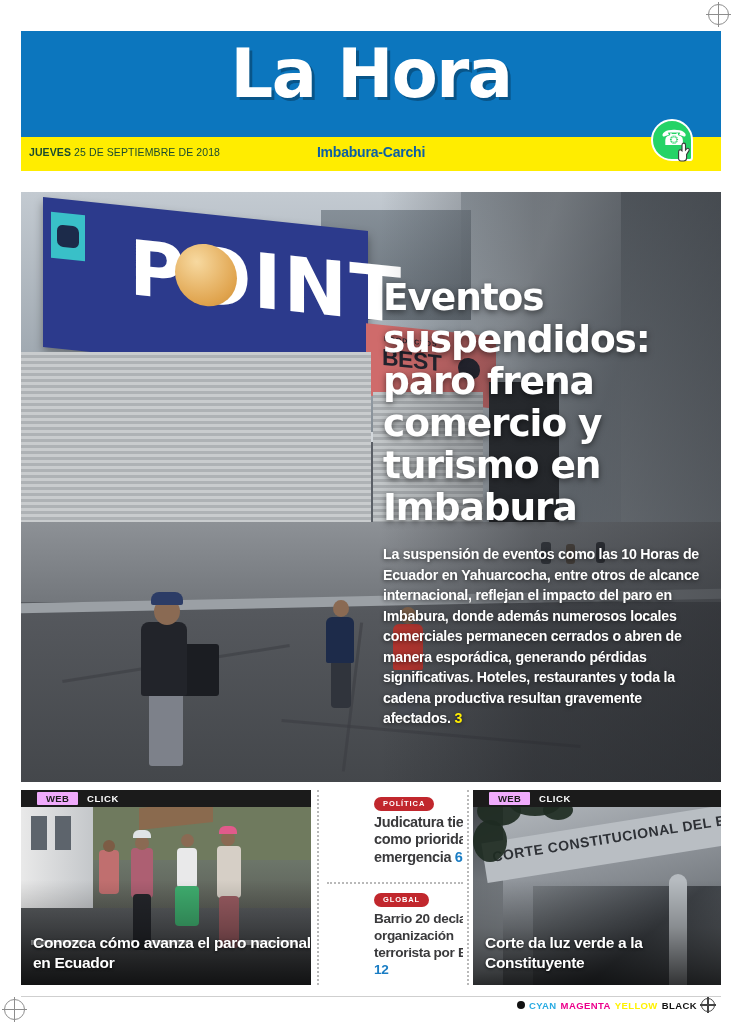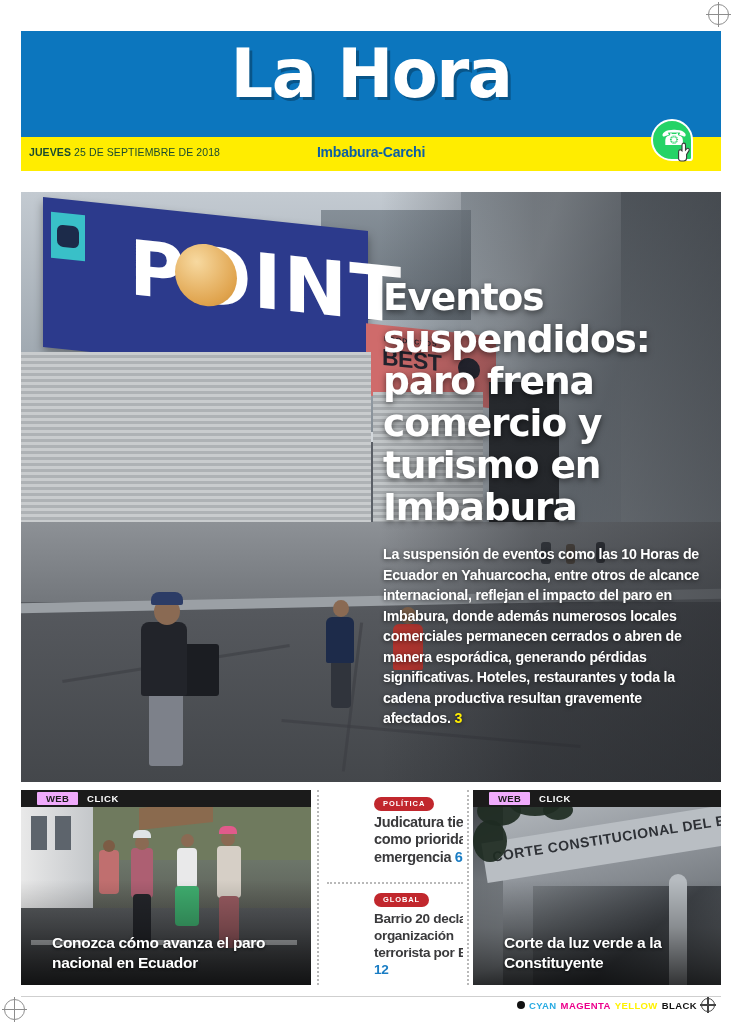--- a/index.html
+++ b/index.html
@@ -124,21 +124,21 @@
   .pcR .bandtxt{position:absolute;left:18px;top:40px;width:240px;transform:rotate(-9deg);color:#2e3136;
      font-weight:bold;font-size:14px;letter-spacing:.5px;white-space:nowrap;}
   .pcR .glass{position:absolute;left:60px;top:96px;width:190px;height:104px;
      background:linear-gradient(140deg,#767b80,#3f4348 55%,#6a6f74);}
   .pcR .col1{position:absolute;left:196px;top:84px;width:18px;height:116px;background:#b6bbc0;border-radius:9px 9px 0 0;}
   .pcR .leaf{position:absolute;background:#1e2b22;border-radius:50%;opacity:.92;}
 
   .shade{position:absolute;left:0;bottom:0;width:100%;height:105px;
      background:linear-gradient(0deg,rgba(0,0,0,.72),rgba(0,0,0,.25) 55%,rgba(0,0,0,0));}
   .cardTitle{position:absolute;left:12px;bottom:12px;color:#fff;font-weight:bold;font-size:15.5px;
-     line-height:20px;letter-spacing:-.3px;text-shadow:0 1px 3px rgba(0,0,0,.8);margin-left:19px;}
+     line-height:20px;letter-spacing:-.3px;text-shadow:0 1px 3px rgba(0,0,0,.8);}
 
   .webbar{position:absolute;left:0;top:0;width:100%;height:17px;background:#1b1b1b;}
   .webtag{position:absolute;left:16px;top:2px;height:13px;padding:0 9px;background:#f0abfc;color:#1b1b1b;
      font-weight:bold;font-size:9.5px;line-height:13px;letter-spacing:.3px;border-radius:1px;}
   .clicktag{position:absolute;left:66px;top:2px;color:#fff;font-weight:bold;font-size:9.5px;line-height:13px;letter-spacing:.6px;}
 
   
   .story{position:absolute;left:6px;width:132px;margin-left:45px;}
   .story.s1{top:2px;}
   .story.s2{top:98px;}

